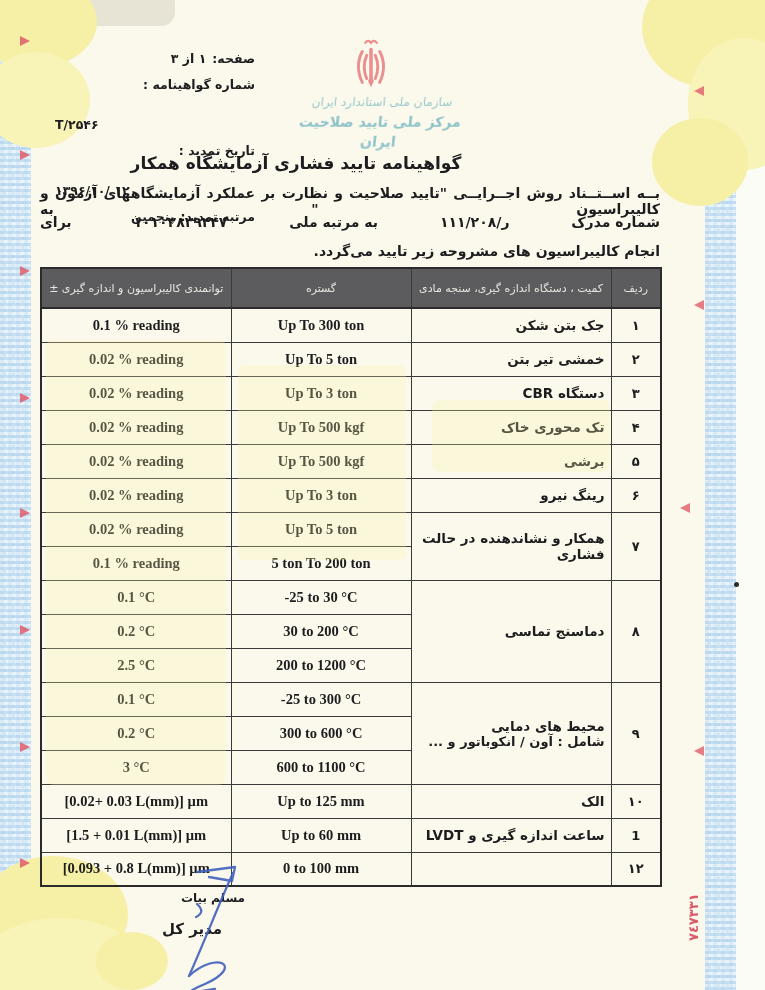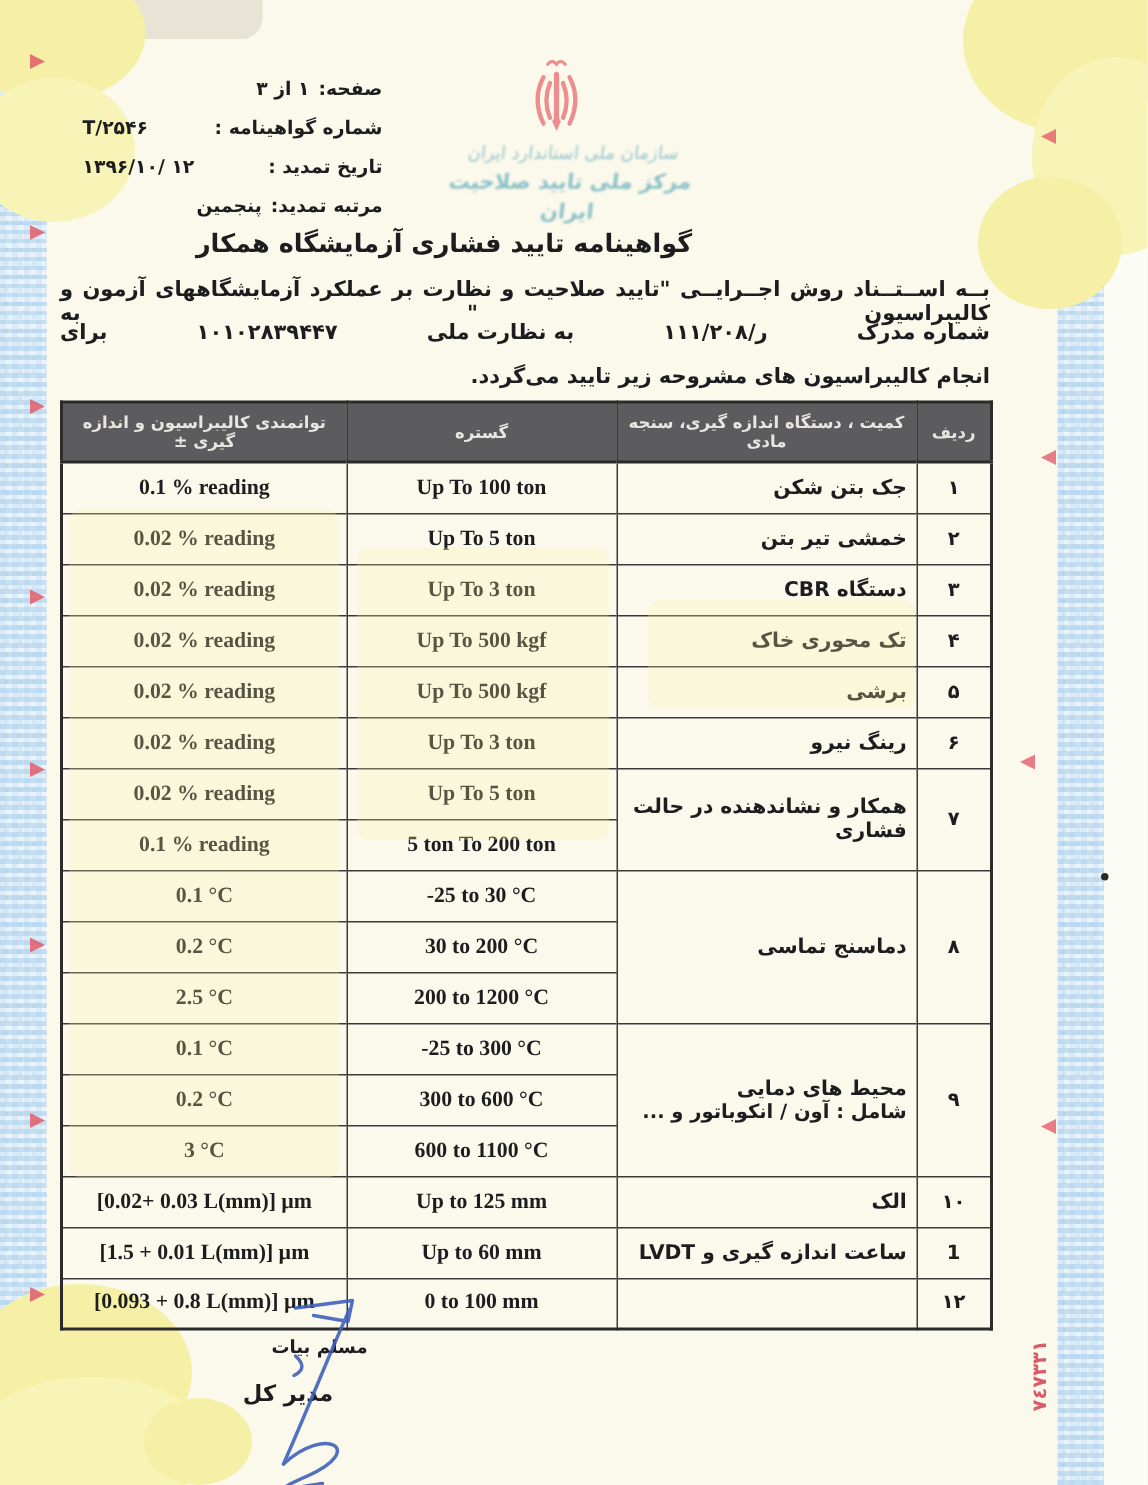--- a/index.html
+++ b/index.html
@@ -34,21 +34,21 @@
     border-top:5px solid transparent;border-bottom:5px solid transparent;
     border-left:10px solid #e25c6a;opacity:.85;}
   .red-mark-r{position:absolute;width:0;height:0;z-index:3;
     border-top:5px solid transparent;border-bottom:5px solid transparent;
     border-right:10px solid #e25c6a;opacity:.8;}
 
   
   .meta{position:absolute;left:55px;top:46px;width:200px;z-index:4;direction:rtl;}
   .meta-row{display:flex;justify-content:space-between;direction:rtl;
     font-size:12.5px;font-weight:700;line-height:26px;white-space:nowrap;}
-  .meta-row .v{direction:ltr;}
+  .meta-row .v{direction:ltr;margin-top:40px;}
   .meta-row.tight{justify-content:flex-start;gap:6px;}
 
   
   .emblem{position:absolute;left:342px;top:30px;z-index:4;}
   .watermark{position:absolute;left:295px;top:92px;width:170px;z-index:3;
     text-align:center;color:#85bfc6;filter:blur(.7px);opacity:.85;
     transform:skewX(-6deg);line-height:20px;}
   .watermark .w1{font-size:12px;}
   .watermark .w2{font-size:14px;font-weight:700;color:#79b9c2;}
 
@@ -64,21 +64,21 @@
   .bold{font-weight:800;}
   .ltr-inline{direction:ltr;unicode-bidi:isolate;}
 
   
   .cal-table{position:absolute;left:40px;top:267px;z-index:4;
     border-collapse:collapse;table-layout:fixed;width:620px;
     background:transparent;}
   .cal-table th,.cal-table td{border:1px solid #3a3a3a;padding:0 6px;}
   .cal-table{border:2px solid #2b2b2b;}
   .cal-table thead th{
-    background:#5c5c5e;color:#e8e6e0;font-size:11px;font-weight:700;
+    background:#5c5c5e;color:#e8e6e0;font-size:11px;font-weight:400;
     height:38px;border-bottom:2px solid #2b2b2b;margin-left:10px;}
   .cal-table tbody tr{height:34px;}
   .cal-table td.c-no{text-align:center;font-size:13px;font-weight:700;}
   .cal-table td.c-name{font-size:13.5px;font-weight:700;direction:rtl;}
   .cal-table td.c-name .sub{font-size:13px;font-weight:700;}
   .cal-table td.c-en{direction:ltr;text-align:center;
     font-family:"Liberation Serif","DejaVu Serif",serif;
     font-size:14.5px;font-weight:700;}
 
   
@@ -165,21 +165,21 @@
     <span>پنجمین</span>
   </div>
 </div>
 
 <div class="doc-title">گواهینامه تایید فشاری آزمایشگاه همکار</div>
 
 <div class="body-line b1">بــه اســتــناد روش اجــرایــی "تایید صلاحیت و نظارت بر عملکرد آزمایشگاههای آزمون و کالیبراسیون " به</div>
 <div class="body-line b2 justify">
   <span>شماره مدرک</span>
   <span class="ltr-inline" dir="ltr">ر/۱۱۱/۲۰۸</span>
-  <span>به نظارت ملی</span>
+  <span>به مرتبه ملی</span>
   <span class="bold ltr-inline" dir="ltr">۱۰۱۰۲۸۳۹۴۴۷</span>
   <span>برای</span>
 </div>
 <div class="body-line b3">انجام کالیبراسیون های مشروحه زیر تایید می‌گردد.</div>
 
 <table class="cal-table" dir="rtl" id="cal-table">
   <colgroup>
     <col style="width:50px">
       <col style="width:200px">
       <col style="width:180px">
@@ -192,21 +192,21 @@
       <th>گستره</th>
       <th>توانمندی کالیبراسیون و اندازه گیری ±</th>
     </tr>
   </thead>
   <tbody id="cal-tbody">
       <tr>
         <td class="c-no" rowspan="1">۱</td>
         <td class="c-name" rowspan="1">
           <div>جک بتن شکن</div>
         </td>
-        <td class="c-en">Up To 100 ton</td>
+        <td class="c-en">Up To 300 ton</td>
         <td class="c-en">0.1 % reading</td>
       </tr>
       <tr>
         <td class="c-no" rowspan="1">۲</td>
         <td class="c-name" rowspan="1">
           <div>خمشی تیر بتن</div>
         </td>
         <td class="c-en">Up To 5 ton</td>
         <td class="c-en">0.02 % reading</td>
       </tr>

